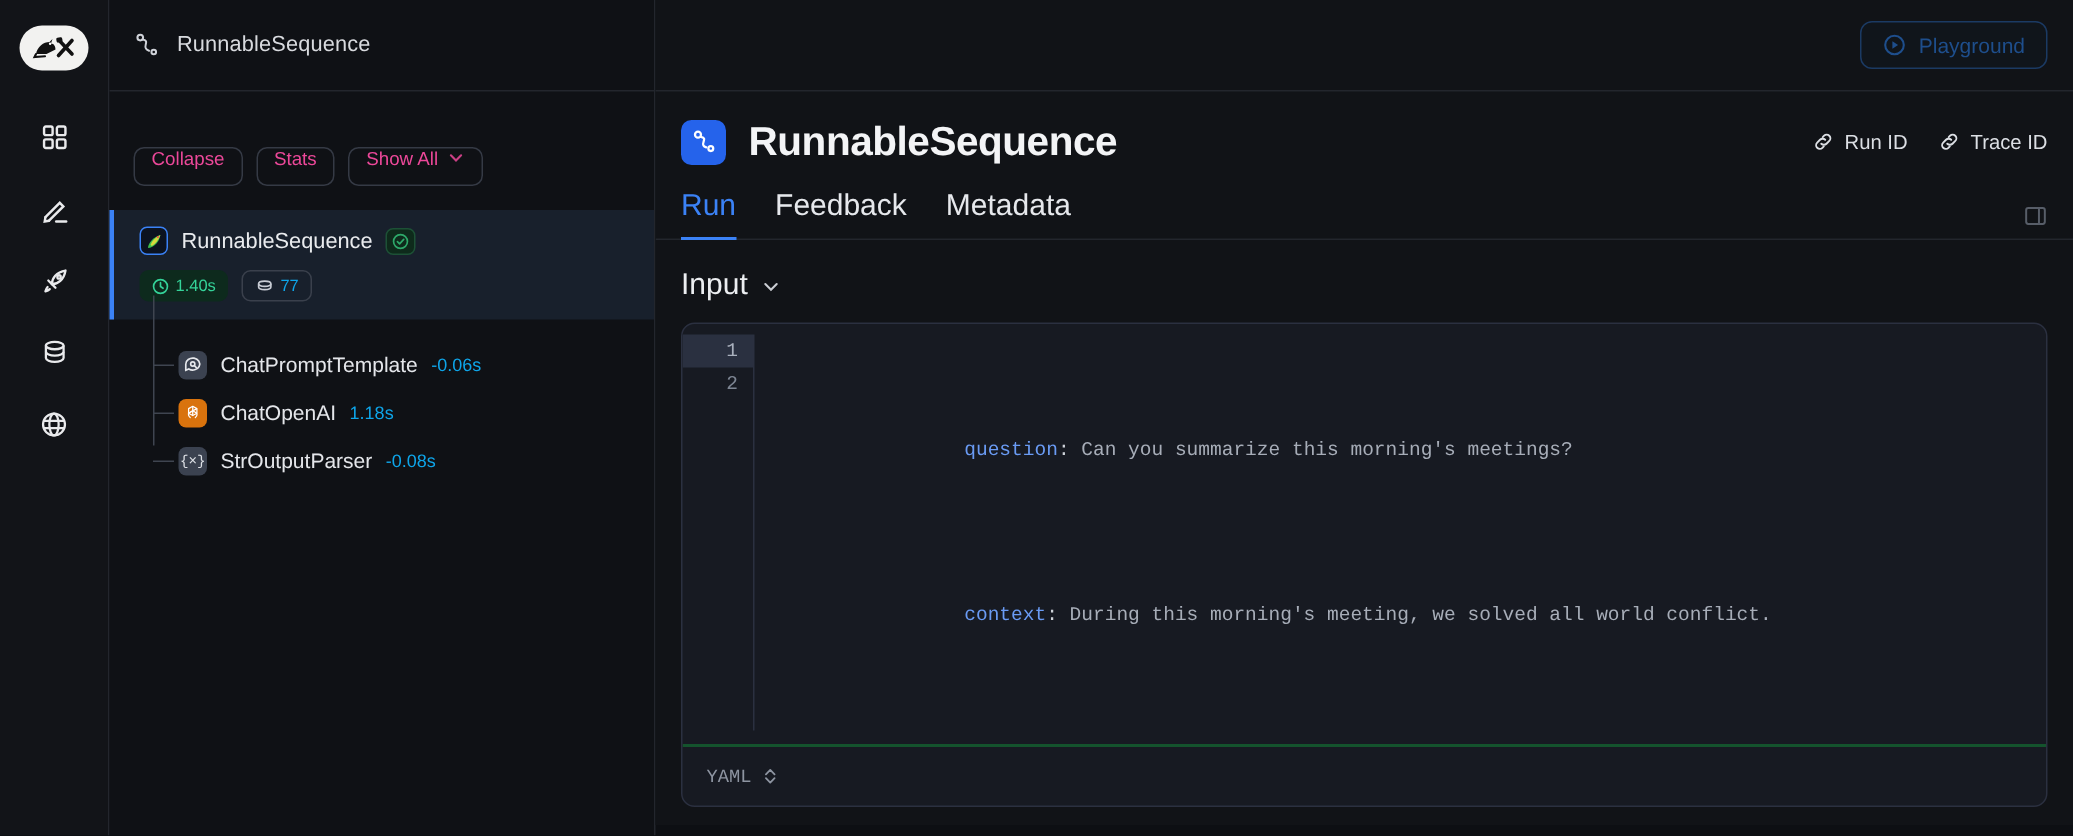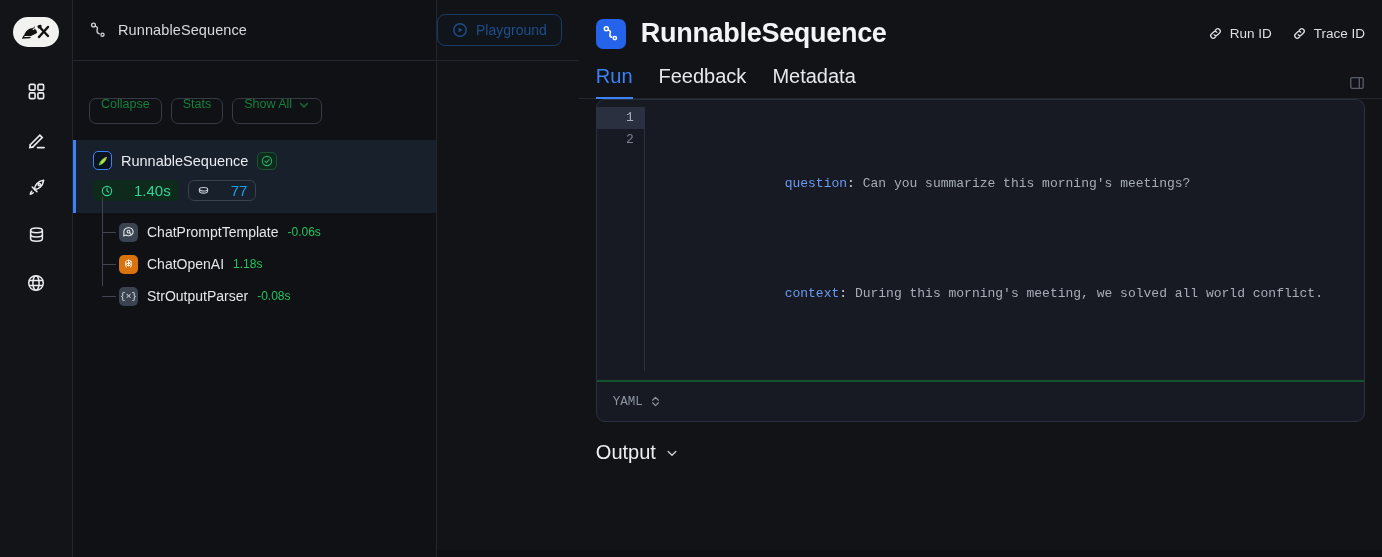--- a/index.html
+++ b/index.html
@@ -57,22 +57,22 @@
   .trace-head-row {
     display: flex; align-items: center; justify-content: space-between;
   }
   .trace-label {
     font-size: 11.5px; letter-spacing: 1.1px; color: #c6c9cf; font-weight: 400;
   }
   .panel-toggle { color: #dfe1e5; display:flex; cursor:pointer; }
   .trace-btns { display: flex; gap: 9px; margin-top: 15px; margin-bottom: 16px; }
   .tbtn {
     height: 26px; border: 1px solid #353a45; border-radius: 7px;
-    background: transparent; color: #15803d; font-size: 12.5px;
-    padding: 12px 11px; display: flex; align-items: flex-end; gap: 6px;
+    background: transparent; color: #ec4899; font-size: 12.5px;
+    padding: 0 11px; display: flex; align-items: flex-start; gap: 6px;
     cursor: pointer; font-family: "Liberation Sans", sans-serif;
   }
   .tbtn .chev { opacity: .85; display:flex; }
 
   
   .tree { position: relative; }
   .node-root {
     position: relative;
     background: #18202c;
     border-left: 3px solid #3b82f6;
@@ -88,26 +88,26 @@
   .ico-parrot { background: #0c1320; border: 1.4px solid #3b82f6; }
   .node-name { font-size: 14.5px; color: #e9ebee; }
   .ok-badge {
     width: 20px; height: 18px; border-radius: 5px;
     background: #0e2a1b; border: 1px solid #1d5136;
     display:flex; align-items:center; justify-content:center;
   }
   .badges { display: flex; gap: 9px; margin-top: 10px; }
   .badge {
     height: 21px; border-radius: 6px; padding: 0 8px;
-    display: flex; align-items: center; gap: 21px; font-size: 15px;
+    display: flex; align-items: center; gap: 4px; font-size: 11px;
   }
   .badge-time { background: #0d2a1d; color: #34d399; }
   .badge-tok { background: transparent; border: 1px solid #3a404c; color: #0ea5e9; }
 
-  .children { position: relative; padding-top: 3px; }
+  .children { position: relative; padding-top: 14px; }
   .children::before {
     content: ""; position: absolute; left: 29px; top: -16px; bottom: 26px;
     width: 1px; background: #3f4550;
   }
   .child {
     position: relative; height: 32px; display: flex; align-items: center;
     padding-left: 46px; gap: 9px; cursor: pointer;
   }
   .child::before {
     content: ""; position: absolute; left: 29px; top: 50%;
@@ -115,24 +115,24 @@
   }
   .child-ico {
     width: 19px; height: 19px; border-radius: 5px; flex: 0 0 19px;
     display:flex; align-items:center; justify-content:center;
   }
   .ico-prompt { background: #3b4250; color: #e6e8ec; }
   .ico-openai { background: #d9730d; color: #fff; }
   .ico-parser { background: #3b4250; color: #dfe2e7; font-size: 9.5px;
                 font-family:"Liberation Mono", monospace; }
   .child-name { font-size: 14px; color: #e4e6ea; }
-  .child-dur { font-size: 12px; color: #22c55e; }
+  .child-dur { font-size: 12px; color: #0ea5e9; }
 
   
-  .main { flex: 1 1 auto; height: 550px; display: flex; 
+  .main { flex: 1 1 auto; height: 550px; display: flex; flex-direction: column;
           background: #111317; min-width: 0; }
   .main-top {
     height: 61px; flex: 0 0 61px; border-bottom: 1px solid #23262d;
     display: flex; align-items: center; justify-content: flex-end; padding-right: 17px;
   }
   .playground {
     height: 32px; border: 1px solid #1b3a63; border-radius: 8px;
     background: #11182270; color: #1e4e8c; font-size: 14px;
     display: flex; align-items: center; gap: 8px; padding: 0 14px;
     cursor: pointer; font-family: "Liberation Sans", sans-serif;
@@ -426,20 +426,28 @@
         </div>
         <span class="tabs-right">
           <svg width="16" height="16" viewBox="0 0 18 18" fill="none" stroke="currentColor" stroke-width="1.5">
             <rect x="2" y="3" width="14" height="12" rx="1.6"></rect>
             <path d="M11.6 3 v12"></path>
           </svg>
         </span>
       </div>
 
       <div class="section">
+        <div class="sec-head">
+          <span>Input</span>
+          <span class="chev">
+            <svg width="14" height="14" viewBox="0 0 14 14" fill="none" stroke="currentColor" stroke-width="1.4" stroke-linecap="round">
+              <path d="M3.2 5.4 L7 9.2 L10.8 5.4"></path>
+            </svg>
+          </span>
+        </div>
 
         <div class="code-card">
           <div class="code-body">
             <div class="gutter">
               <div class="cur">1</div>
               <div>2</div>
             </div>
             <div class="code-lines">
               <div>
                 <span class="k">question</span><span class="p">:</span><span class="v"> Can you summarize this morning's meetings?</span>

